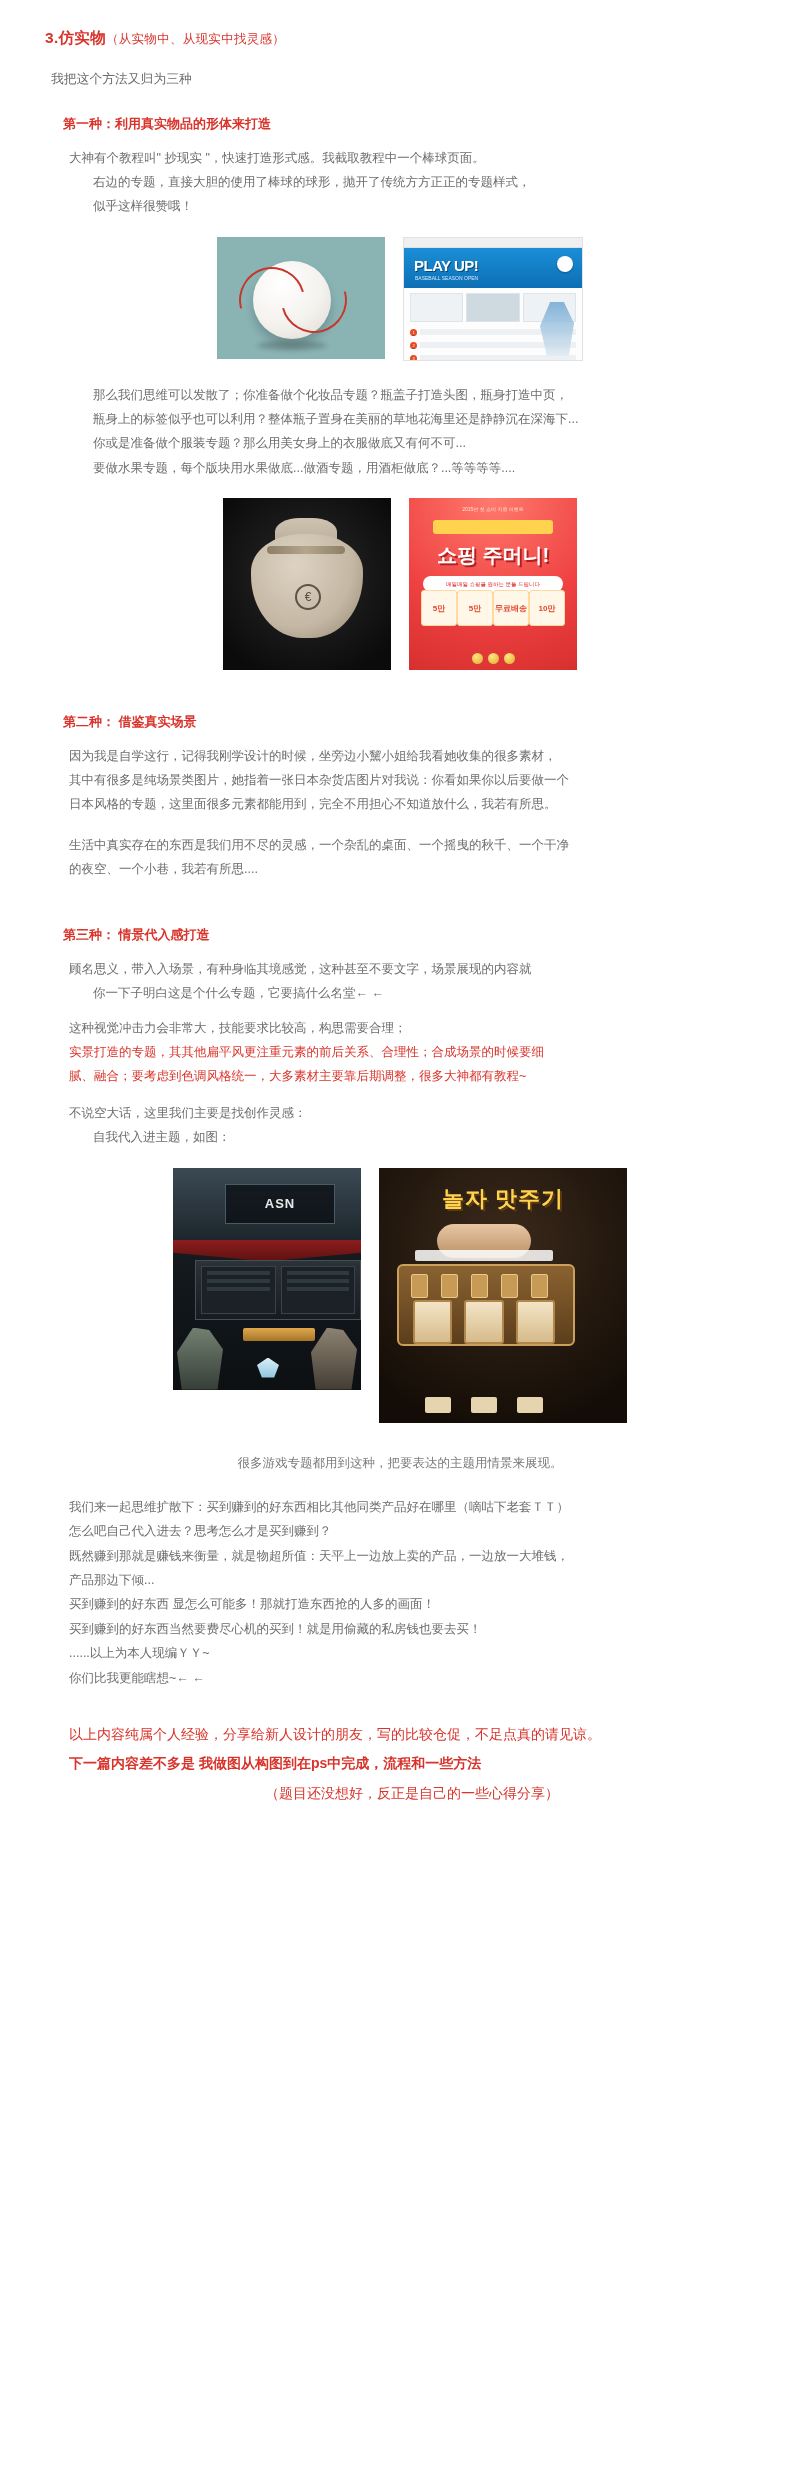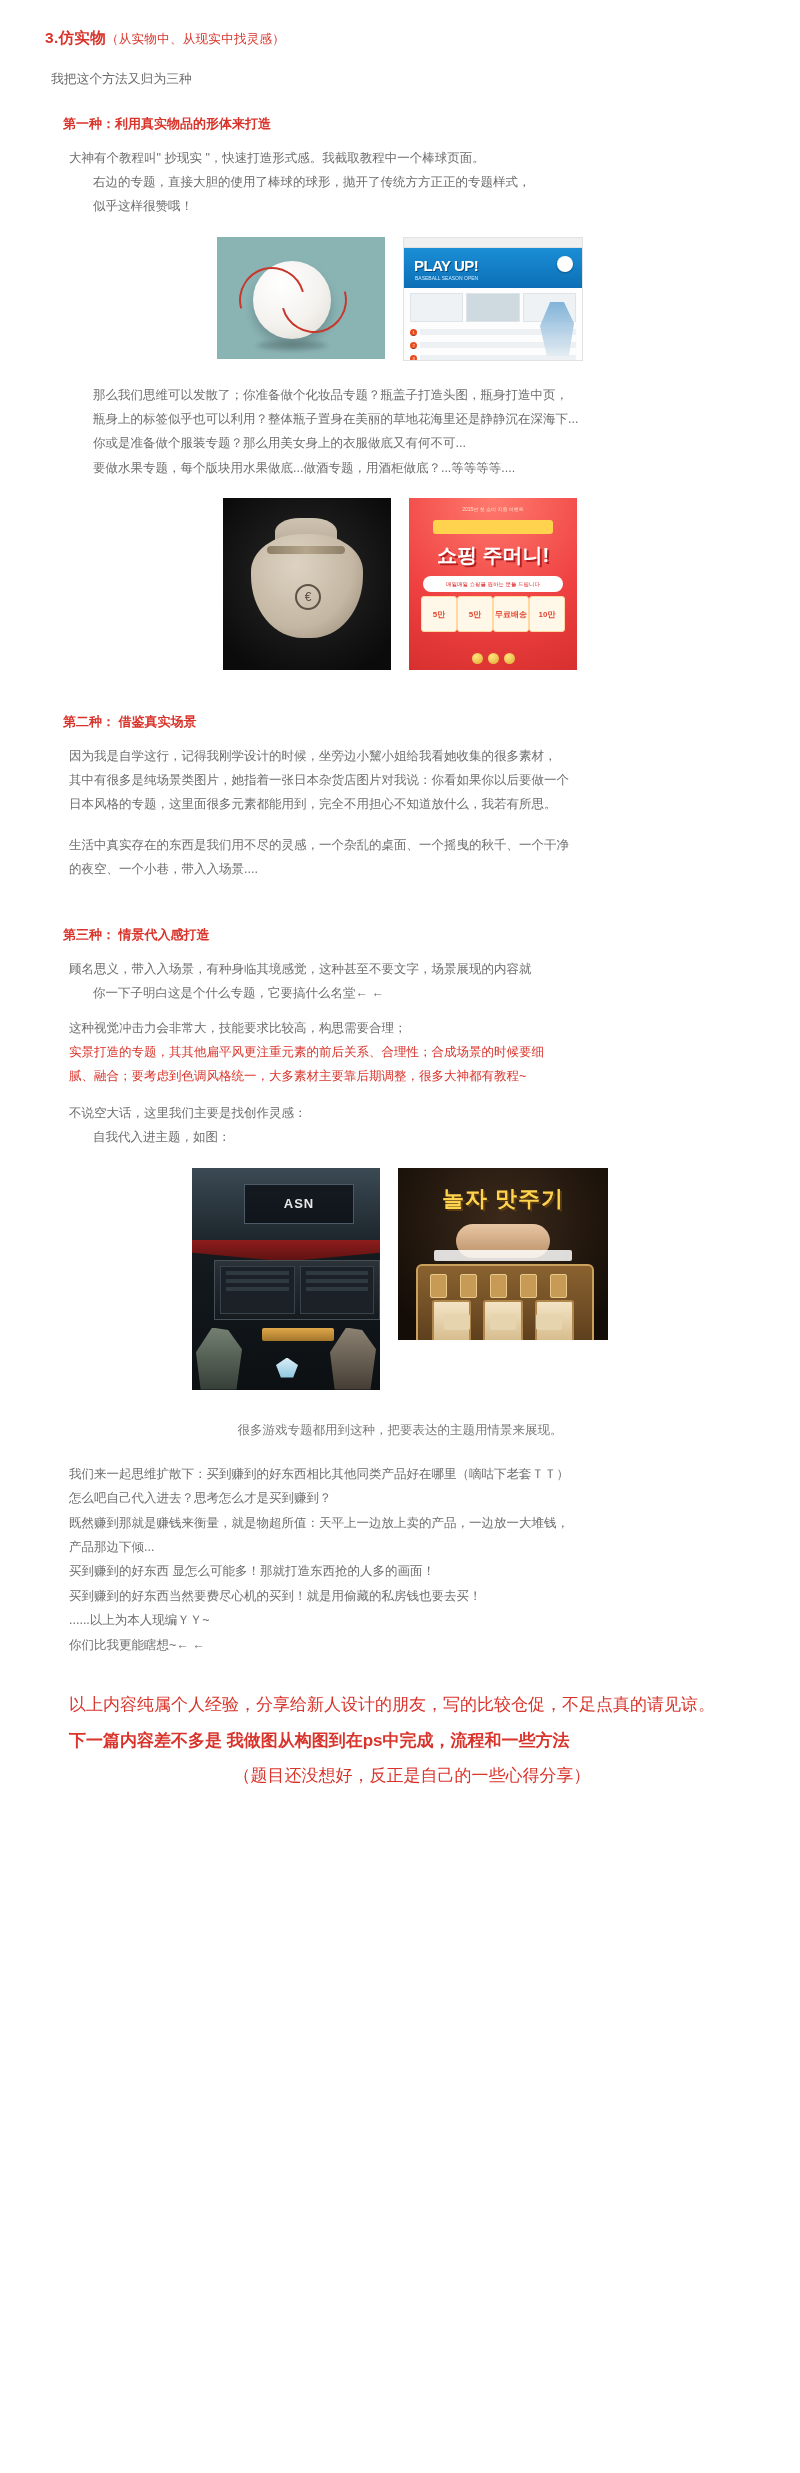--- a/index.html
+++ b/index.html
@@ -213,21 +213,21 @@
     color: #ffffff; text-shadow: 2px 2px 0 #b02020;
   }
   .coupon .white-box {
     position: absolute; left: 14px; top: 78px;
     width: 140px; height: 16px;
     background: #ffffff; border-radius: 8px;
     color: #d22; font-size: 5.5px;
     display: flex; align-items: center; justify-content: center;
   }
   .coupon .cards {
-    position: absolute; left: 12px; top: 98px;
+    position: absolute; left: 12px; top: 92px;
     width: 144px; display: flex; gap: 0;
   }
   .coupon .card {
     flex: 1; height: 34px; background: #fff8e8;
     border: 1px solid #ffd9a0; border-radius: 3px;
     color: #e0462f; font-size: 8px; font-weight: bold;
     display: flex; align-items: center; justify-content: center;
   }
   .coupon .coins {
     position: absolute; bottom: 6px; left: 0; right: 0;
@@ -292,23 +292,23 @@
   }
   .poster1 .gem {
     position: absolute; left: 84px; bottom: 12px;
     width: 22px; height: 20px;
     background: linear-gradient(180deg,#d9eef7,#8fc6de);
     clip-path: polygon(50% 0,100% 38%,78% 100%,22% 100%,0 38%);
   }
 
   
   .poster2 {
-    width: 210px; height: 172px;
+    width: 210px; height: 255px;
     background: radial-gradient(circle at 50% 30%, #3c2a1b 0%, #140d07 85%);
-    position: relative; overflow: hidden;
+    position: relative; overflow: hidden; padding-left: 38px;
   }
   .poster2 .title {
     position: absolute; top: 16px; left: 0; right: 0;
     text-align: center; font-size: 22px; font-weight: bold;
     color: #ffd34d; text-shadow: 2px 2px 0 #5a3a10;
     letter-spacing: 1px;
   }
   .poster2 .hands {
     position: absolute; top: 56px; left: 58px;
     width: 94px; height: 34px;
@@ -352,21 +352,21 @@
     text-align: center;
     font-size: 12.5px;
     color: #7a7a7a;
     margin: 28px 0 20px 0;
   }
   .section-gap { height: 26px; }
   .footer-note {
     margin-left: 24px;
     margin-top: 30px;
   }
-  .footer-note p { color: #d9342b; font-size: 17px; line-height: 2.1; }
+  .footer-note p { color: #d9342b; font-size: 14px; line-height: 2.1; }
   .footer-note .bold { font-weight: bold; }
   .footer-note .centered { text-align: center; }
   .white-patch {
     position: absolute;
     right: 45px;
     bottom: 6px;
     width: 140px;
     height: 56px;
     background: #ffffff;
   }
@@ -465,21 +465,21 @@
   </div>
 
   <div class="section-gap"></div>
 
   <h2 class="h-sub">第二种： 借鉴真实场景</h2>
   <div class="body-block">
     <p>因为我是自学这行，记得我刚学设计的时候，坐旁边小黧小姐给我看她收集的很多素材，</p>
     <p>其中有很多是纯场景类图片，她指着一张日本杂货店图片对我说：你看如果你以后要做一个</p>
     <p>日本风格的专题，这里面很多元素都能用到，完全不用担心不知道放什么，我若有所思。</p>
     <p style="margin-top:16px">生活中真实存在的东西是我们用不尽的灵感，一个杂乱的桌面、一个摇曳的秋千、一个干净</p>
-    <p>的夜空、一个小巷，带入入场景....</p>
+    <p>的夜空、一个小巷，我若有所思....</p>
   </div>
 
   <div class="section-gap"></div>
 
   <h2 class="h-sub">第三种： 情景代入感打造</h2>
   <div class="body-block">
     <p>顾名思义，带入入场景，有种身临其境感觉，这种甚至不要文字，场景展现的内容就</p>
     <p class="indent1">你一下子明白这是个什么专题，它要搞什么名堂← ←</p>
     <p style="margin-top:10px">这种视觉冲击力会非常大，技能要求比较高，构思需要合理；</p>
     <p class="red">实景打造的专题，其其他扁平风更注重元素的前后关系、合理性；合成场景的时候要细</p>

